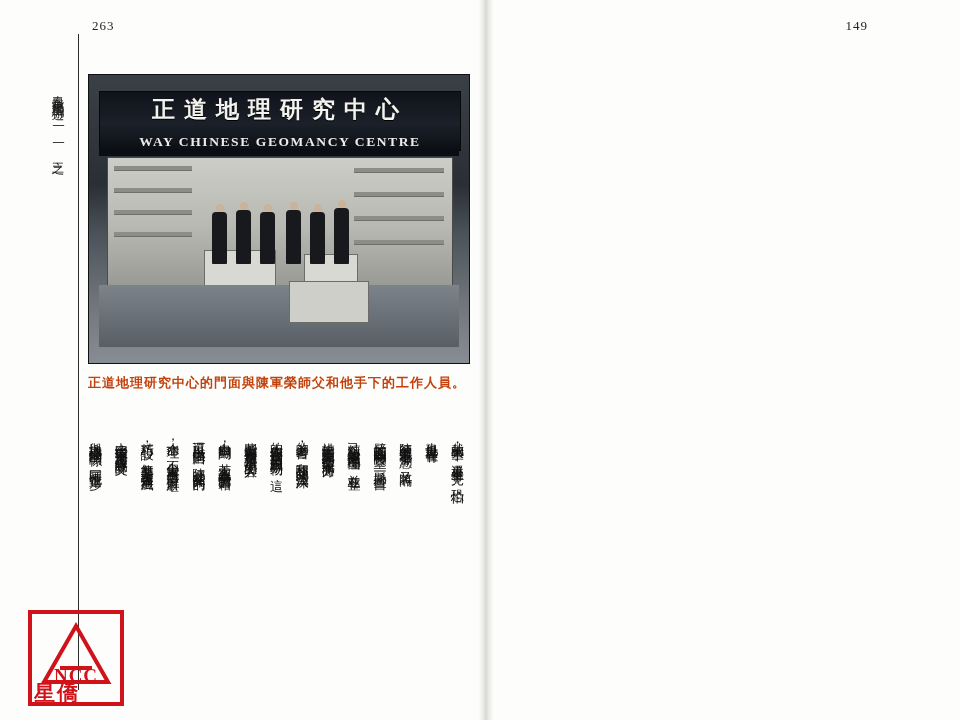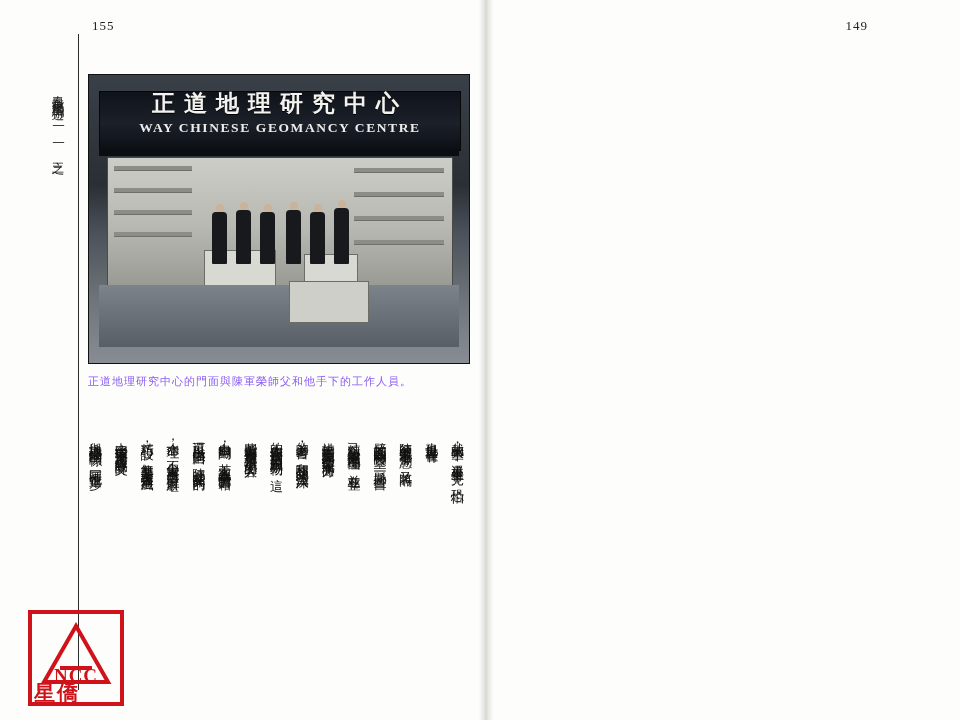--- a/index.html
+++ b/index.html
@@ -89,39 +89,39 @@
   }
   
   .facade {
     position: absolute;
     left: 10px; top: 16px; width: 360px; height: 58px;
     background: linear-gradient(to bottom, #10131a 0%, #1b2029 55%, #0c0f14 100%);
     border: 1px solid #05070a;
     display: flex;
     flex-direction: column;
     align-items: center;
-    justify-content: flex-start;
+    justify-content: flex-end;
   }
   .sign-cn {
     color: #f2f2ee;
     font-size: 23px;
     letter-spacing: 9px;
     font-weight: bold;
     font-family: "DejaVu Sans", sans-serif;
     line-height: 1;
     text-shadow: 0 1px 0 #000;
     white-space: nowrap;
   }
   .sign-en {
     color: #ececea;
     font-family: "Liberation Serif", serif;
     font-size: 13.5px;
     font-weight: bold;
     letter-spacing: 1.6px;
-    margin-top: 5px;
+    margin-top: 13px;
     white-space: nowrap;
   }
   .awning {
     position: absolute; left: 10px; top: 74px; width: 360px; height: 7px;
     background: #0a0d11;
   }
   .interior {
     position: absolute; left: 18px; top: 82px; width: 344px; height: 128px;
     background: linear-gradient(to bottom, #cdcdc7 0%, #b8b8b2 55%, #9a9a95 100%);
     border: 1px solid #4a4a46;
@@ -152,25 +152,26 @@
   .counter {
     position: absolute;
     background: #d9d9d3;
     border: 1px solid #6d6d68;
   }
   .caption {
     position: absolute;
     left: 88px;
     top: 374px;
     width: 380px;
-    font-size: 11px;
-    color: #8b5cf6;
+    font-size: 13px;
+    color: #c2410c;
     letter-spacing: 1px;
     font-family: "DejaVu Sans", sans-serif;
     line-height: 1.4;
+    font-weight: bold;
   }
 
   
   .vcols {
     position: absolute;
     display: flex;
     flex-direction: row-reverse;
     align-items: flex-start;
     gap: 0;
   }
@@ -225,21 +226,21 @@
     line-height: 1;
   }
 </style>
 </head>
 <body>
 
 <div class="spread">
 
   <div class="page page-left">
 
-    <div class="folio folio-left">155</div>
+    <div class="folio folio-left">263</div>
     <div class="rule rule-l-v"></div>
 
     <div class="running-head">春風化雨星馬遊 ——之三</div>
 
     <div class="photo-wrap">
       <div class="photo-sky"></div>
 
       <div class="facade">
         <div class="sign-cn">正道地理研究中心</div>
         <div class="sign-en">WAY CHINESE GEOMANCY CENTRE</div>

